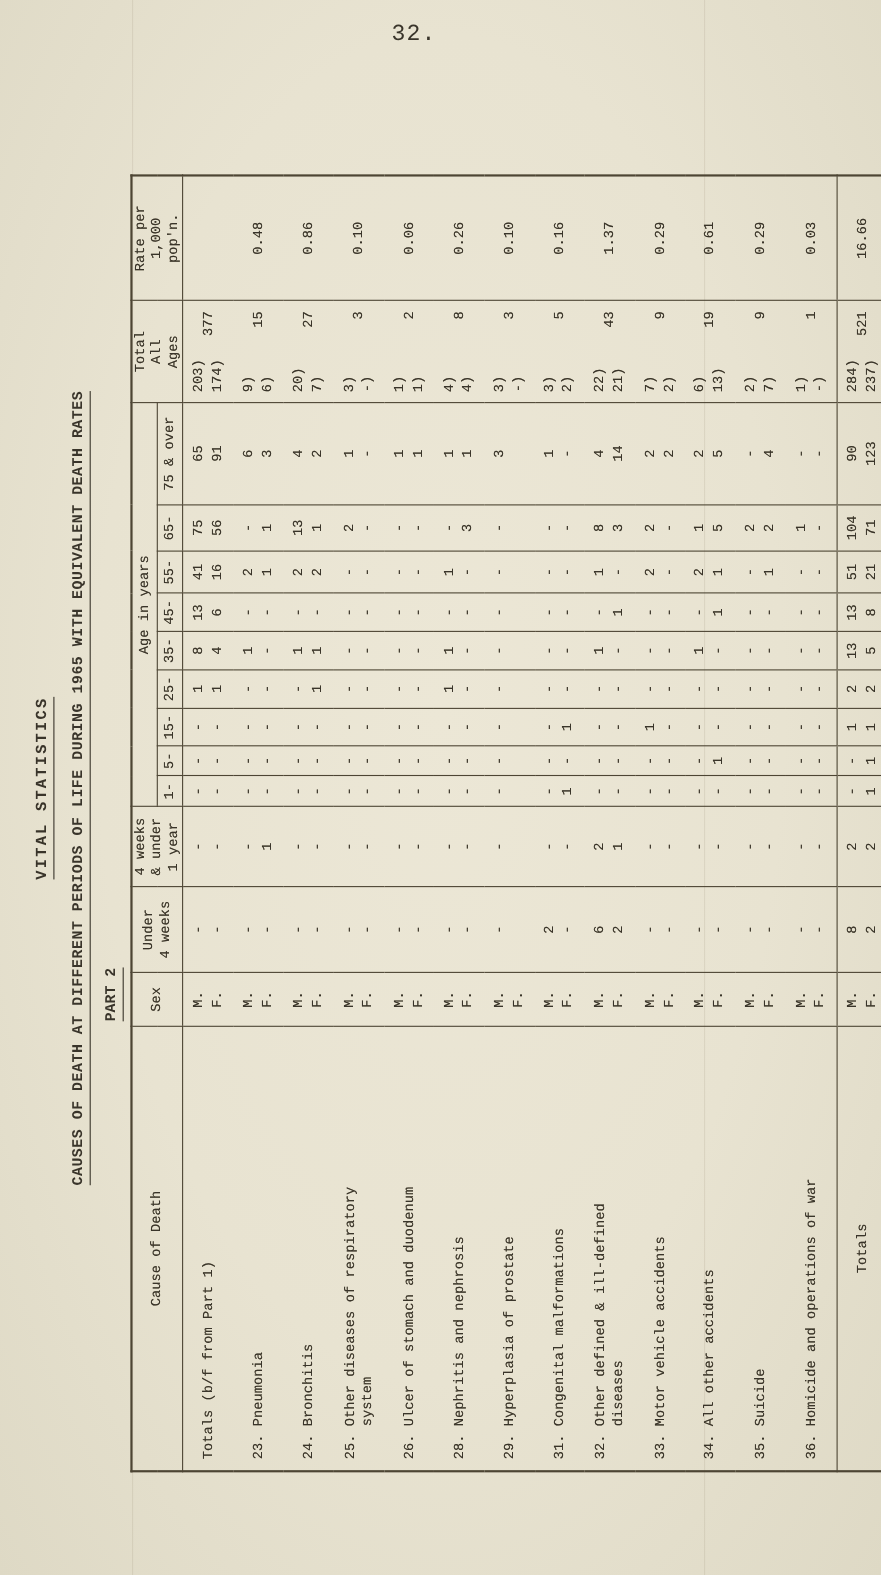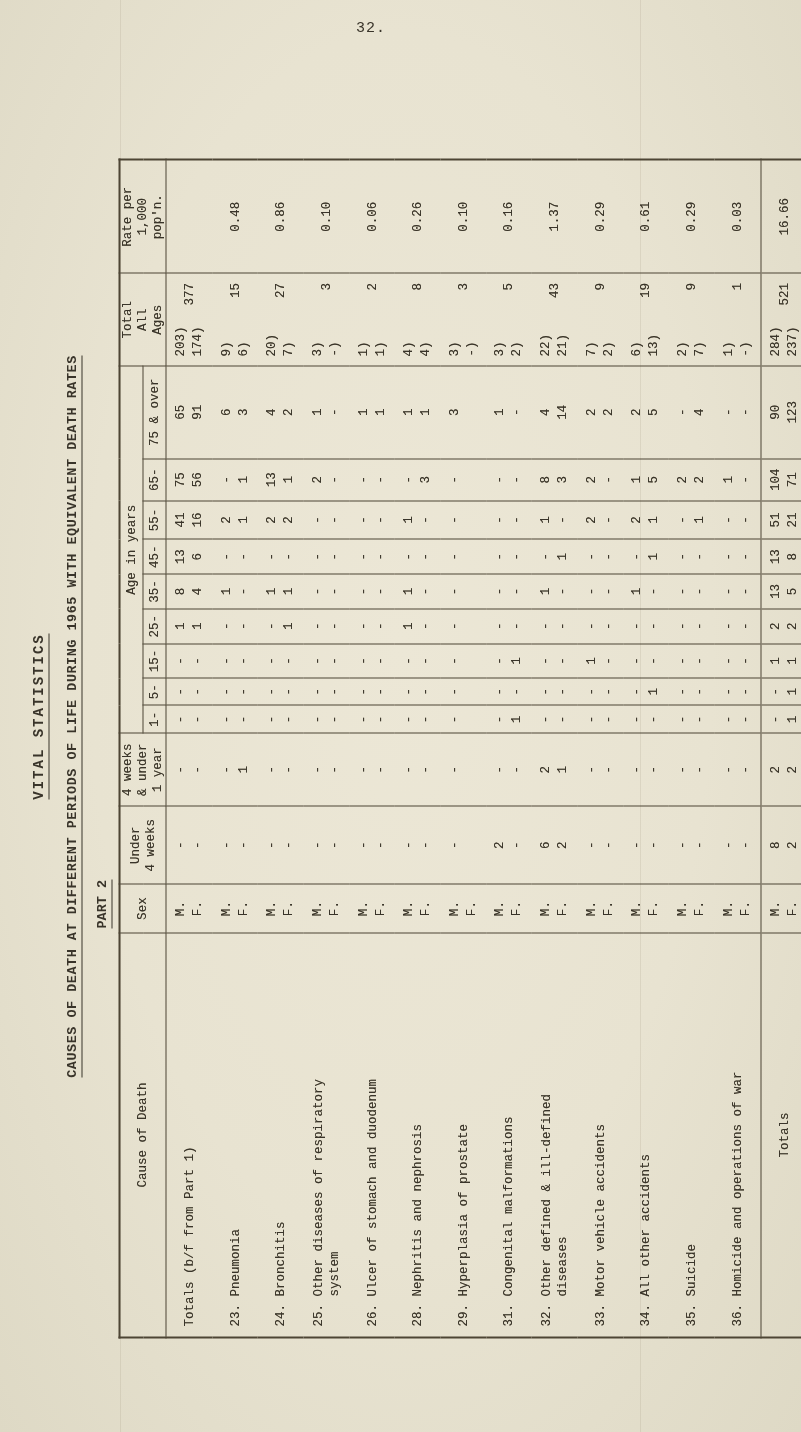--- a/index.html
+++ b/index.html
@@ -12,21 +12,21 @@
     position:relative;
     width:801px;height:1432px;
     margin:0 auto;
     background:radial-gradient(ellipse at 50% 45%, #ece7d6 0%, #e8e3d1 55%, #ded9c5 100%);
     overflow:hidden;
     font-family:"Liberation Mono","DejaVu Sans Mono",monospace;
     color:var(--ink);
   }
   .pageno{
     position:absolute;left:356px;top:20px;
-    font-size:15px;letter-spacing:1px;
+    font-size:21px;letter-spacing:1px;
   }
   
   .land{
     position:absolute;
     width:1432px;height:801px;
     left:-315.5px;top:315.5px;
     transform:rotate(-90deg);
   }
   .h-center{position:absolute;width:100%;text-align:center;}
   .title1{top:30px;font-size:14px;letter-spacing:2px;font-weight:bold;}

